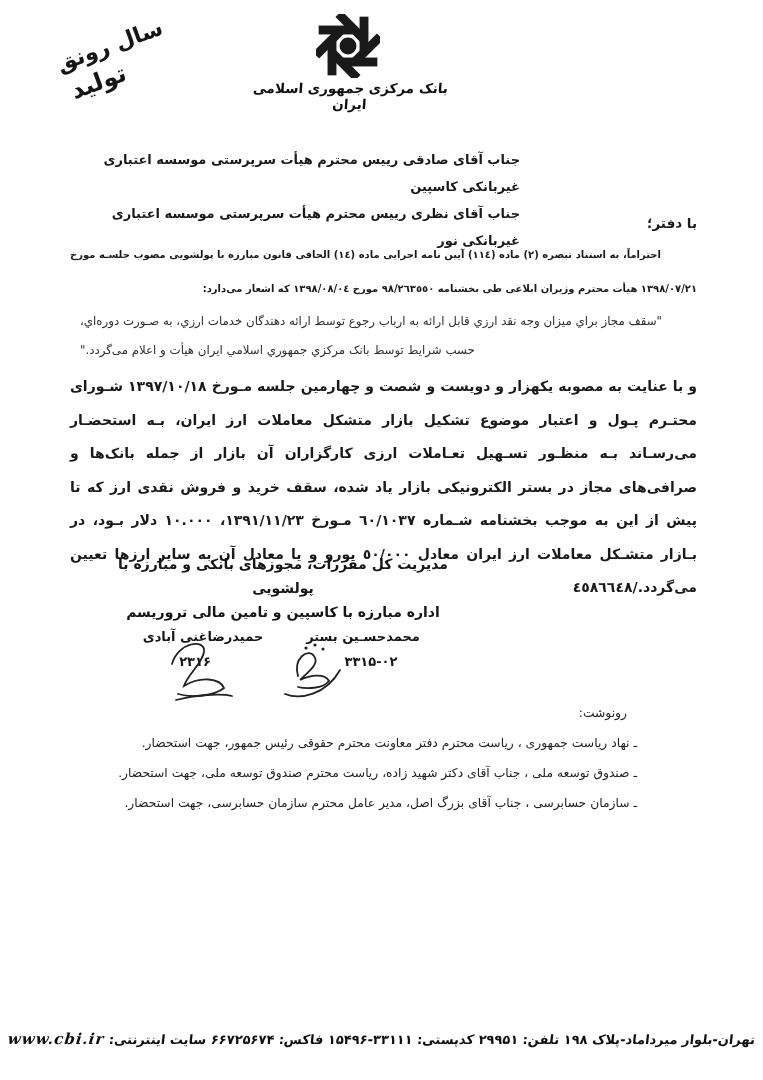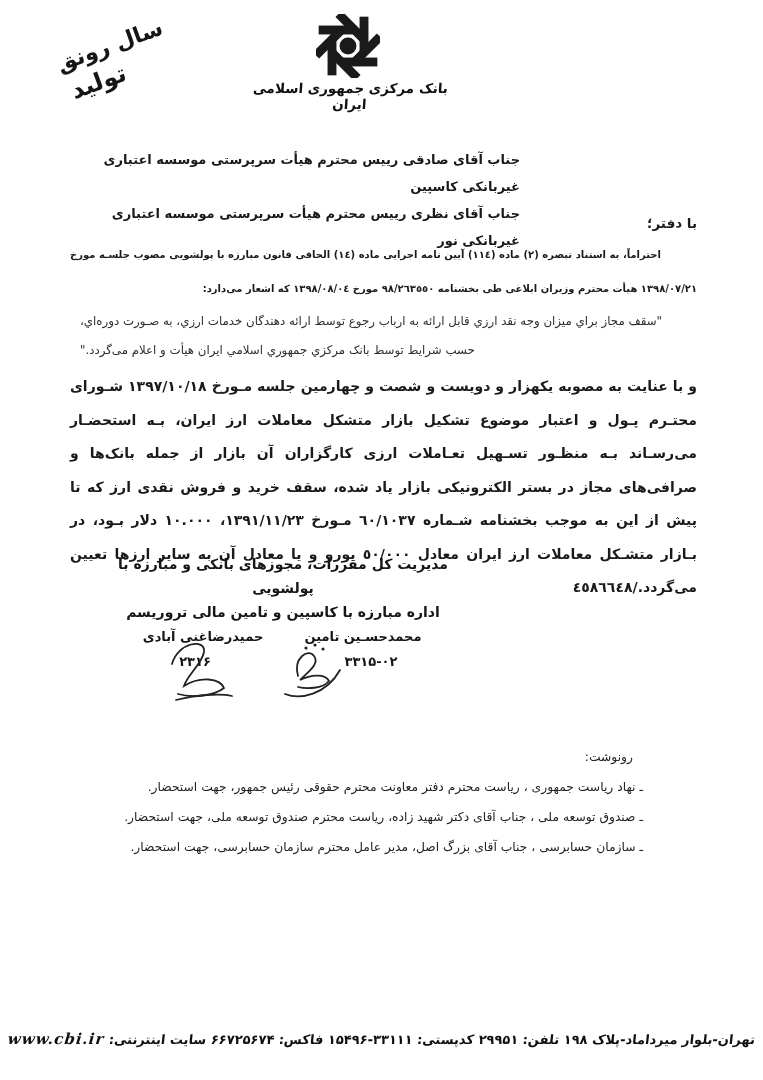--- a/index.html
+++ b/index.html
@@ -49,22 +49,22 @@
     text-align:center;font-weight:bold;color:#161616;
   }
   .sig-block .dept{font-size:14px;line-height:24px;}
   .sig-row{display:flex;direction:ltr;justify-content:center;margin-top:5px;font-size:13px;}
   .sig-row span{width:160px;text-align:center;}
   .code-row{display:flex;direction:ltr;justify-content:center;gap:16px;margin-top:10px;font-size:13px;}
   .code-row span{width:160px;text-align:center;letter-spacing:1px;}
   .signatures{position:absolute;left:148px;top:636px;}
   
   .cc{
-    position:absolute;top:698px;right:120px;left:60px;
-    text-align:right;font-size:12.3px;line-height:30px;color:#222;margin-top:44px;
+    position:absolute;top:698px;right:126px;left:60px;
+    text-align:right;font-size:12.3px;line-height:30px;color:#222;
   }
   .cc .cc-label{margin-right:10px;font-weight:normal;}
   
   .footer{
     position:absolute;top:1030px;left:0;width:100%;
     text-align:center;font-size:13px;color:#101010;
     font-weight:bold;transform:skewX(-6deg);
   }
   .footer .num{letter-spacing:.5px;}
   .footer .url{
@@ -114,21 +114,21 @@
     <div>حسب شرایط توسط بانک مرکزي جمهوري اسلامي ایران هیأت و اعلام می‌گردد."</div>
   </div>
 
   <div class="para2">و با عنایت به مصوبه یکهزار و دویست و شصت و چهارمین جلسه مـورخ ١٣٩٧/١٠/١٨ شـورای محتـرم پـول و اعتبار موضوع تشکیل بازار متشکل معاملات ارز ایران، بـه استحضـار می‌رسـاند بـه منظـور تسـهیل تعـاملات ارزی کارگزاران آن بازار از جمله بانک‌ها و صرافی‌های مجاز در بستر الکترونیکی بازار یاد شده، سقف خرید و فروش نقدی ارز که تا پیش از این به موجب بخشنامه شـماره ٦٠/١٠٣٧ مـورخ ١٣٩١/١١/٢٣، ١٠.٠٠٠ دلار بـود، در بـازار متشـکل معاملات ارز ایران معادل ٥٠/٠٠٠ یورو و یا معادل آن به سایر ارزها تعیین می‌گردد./٤٥٨٦٦٤٨</div>
 
   <div class="sig-block">
     <div class="dept">مدیریت کل مقررات، مجوزهای بانکی و مبارزه با پولشویی</div>
     <div class="dept">اداره مبارزه با کاسپین و تامین مالی تروریسم</div>
     <div class="sig-row">
       <span>حمیدرضاغنی آبادی</span>
-      <span>محمدحسـین تامین</span>
+      <span>محمدحسـین بستر</span>
     </div>
     <div class="code-row">
       <span dir="ltr">۲۳۱۶</span>
       <span dir="ltr">۳۳۱۵-۰۲</span>
     </div>
   </div>
 
   <div class="signatures">
     <svg width="230" height="85" viewBox="0 0 230 85" aria-hidden="true">
       <g fill="none" stroke="#222" stroke-width="1.8" stroke-linecap="round">

